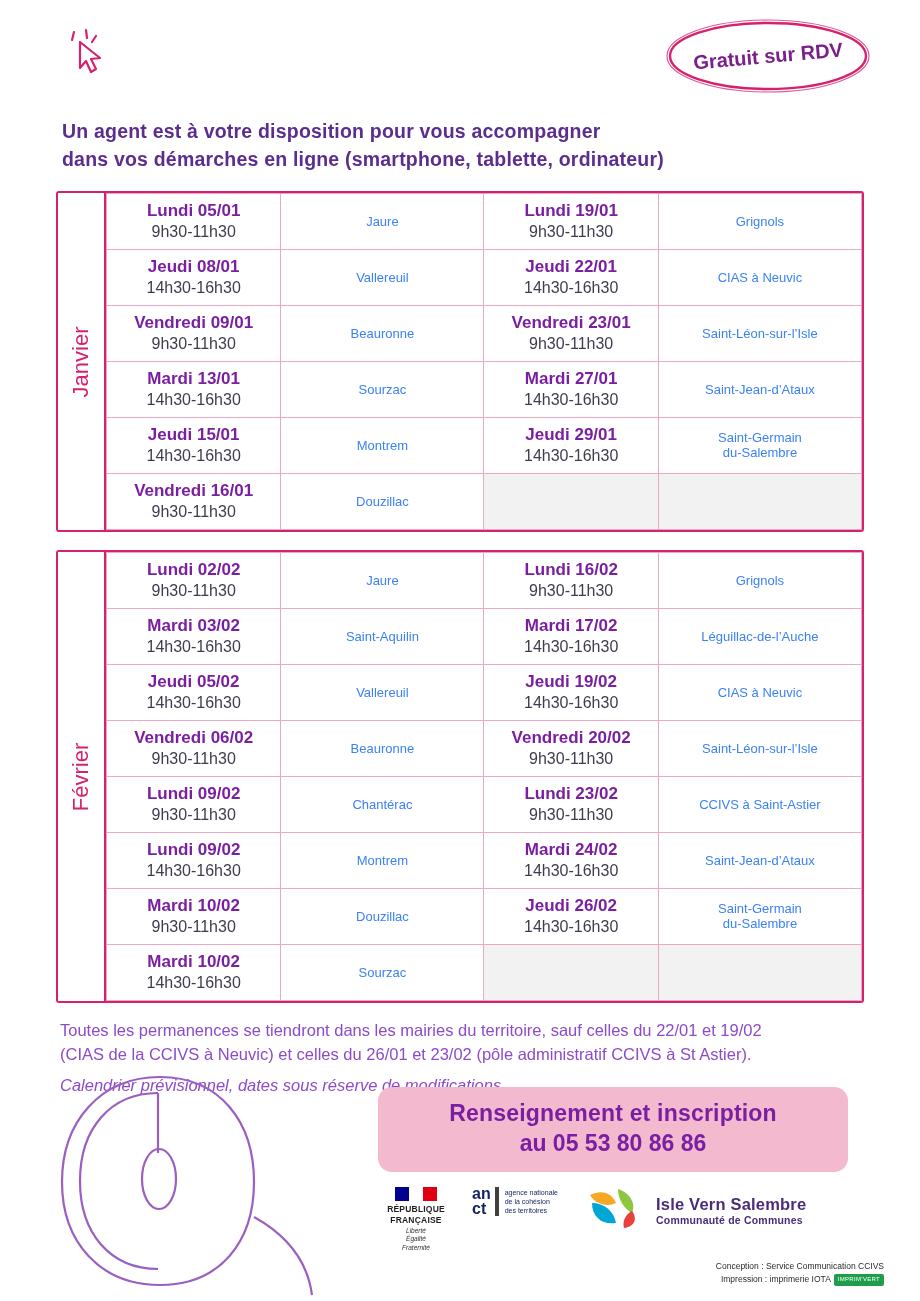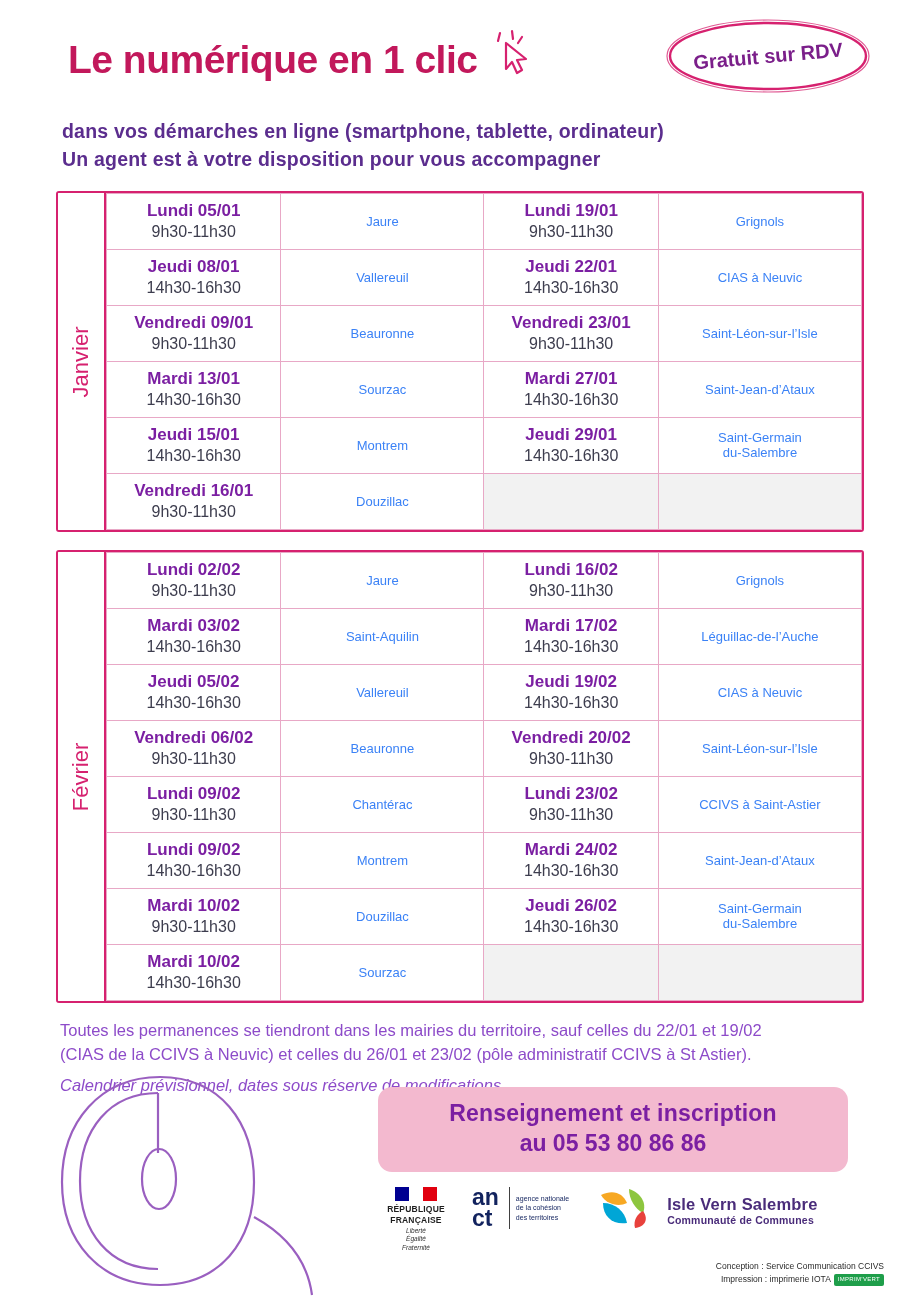--- a/index.html
+++ b/index.html
@@ -209,26 +209,26 @@
   .rf-flag i { flex: 1; display:block; }
   .rf-name { font-weight: bold; font-size: 8.5px; letter-spacing: .2px;}
   .rf-motto { font-style: italic; font-size: 6.5px; color:#333; margin-top:2px;}
   .logo-anct {
     display: flex;
     align-items: center;
     gap: 6px;
     color: #1b2a6b;
   }
   .anct-mark {
-    font-size: 23px;
+    font-size: 16px;
     font-weight: bold;
     line-height: 0.92;
     color: #12235e;
-    border-right: 1px solid #404040;
-    padding-right: 10px;
+    border-right: 4px solid #404040;
+    padding-right: 4px;
   }
   .anct-txt {
     font-size: 7px;
     line-height: 1.35;
     color: #12235e;
   }
   .logo-ivs {
     display: flex;
     align-items: center;
     gap: 16px;
@@ -269,21 +269,20 @@
     border-radius: 2px;
     letter-spacing: .3px;
   }
 </style>
 </head>
 <body>
 
 <div class="page">
 
   <div class="header">
-    <div class="title">Le numérique en 1 clic</div>
     <span class="cursor-icon">
       <svg width="44" height="48" viewBox="0 0 44 48">
         <g stroke="#d6216f" stroke-width="2.2" fill="none" stroke-linecap="round">
           <line x1="8" y1="4" x2="6" y2="12"></line>
           <line x1="20" y1="2" x2="21" y2="10"></line>
           <line x1="30" y1="8" x2="26" y2="14"></line>
         </g>
         <path d="M14 14 L14 40 L20 33 L25 44 L30 41 L25 31 L34 30 Z" fill="#ffffff" stroke="#d6216f" stroke-width="2.2" stroke-linejoin="round"></path>
       </svg>
     </span>
@@ -291,22 +290,22 @@
     <div class="badge">
       <svg width="208" height="76" viewBox="0 0 208 76">
         <ellipse cx="104" cy="38" rx="98" ry="33" fill="none" stroke="#d6216f" stroke-width="2.4"></ellipse>
         <ellipse cx="104" cy="38" rx="101" ry="36" fill="none" stroke="#d6216f" stroke-width="1.2" opacity="0.75"></ellipse>
       </svg>
       <div class="badge-text">Gratuit sur RDV</div>
     </div>
   </div>
 
   <div class="subtitle">
+    <div>Un agent est à votre disposition pour vous accompagner</div>
     <div>dans vos démarches en ligne (smartphone, tablette, ordinateur)</div>
-    <div>Un agent est à votre disposition pour vous accompagner</div>
   </div>
 
   <div id="months-container">
       <div class="month-block">
         <div class="month-label">
           <span>Janvier</span>
         </div>
         <div style="flex: 1 1 0%;">
           <table class="sched">
             <tbody>

